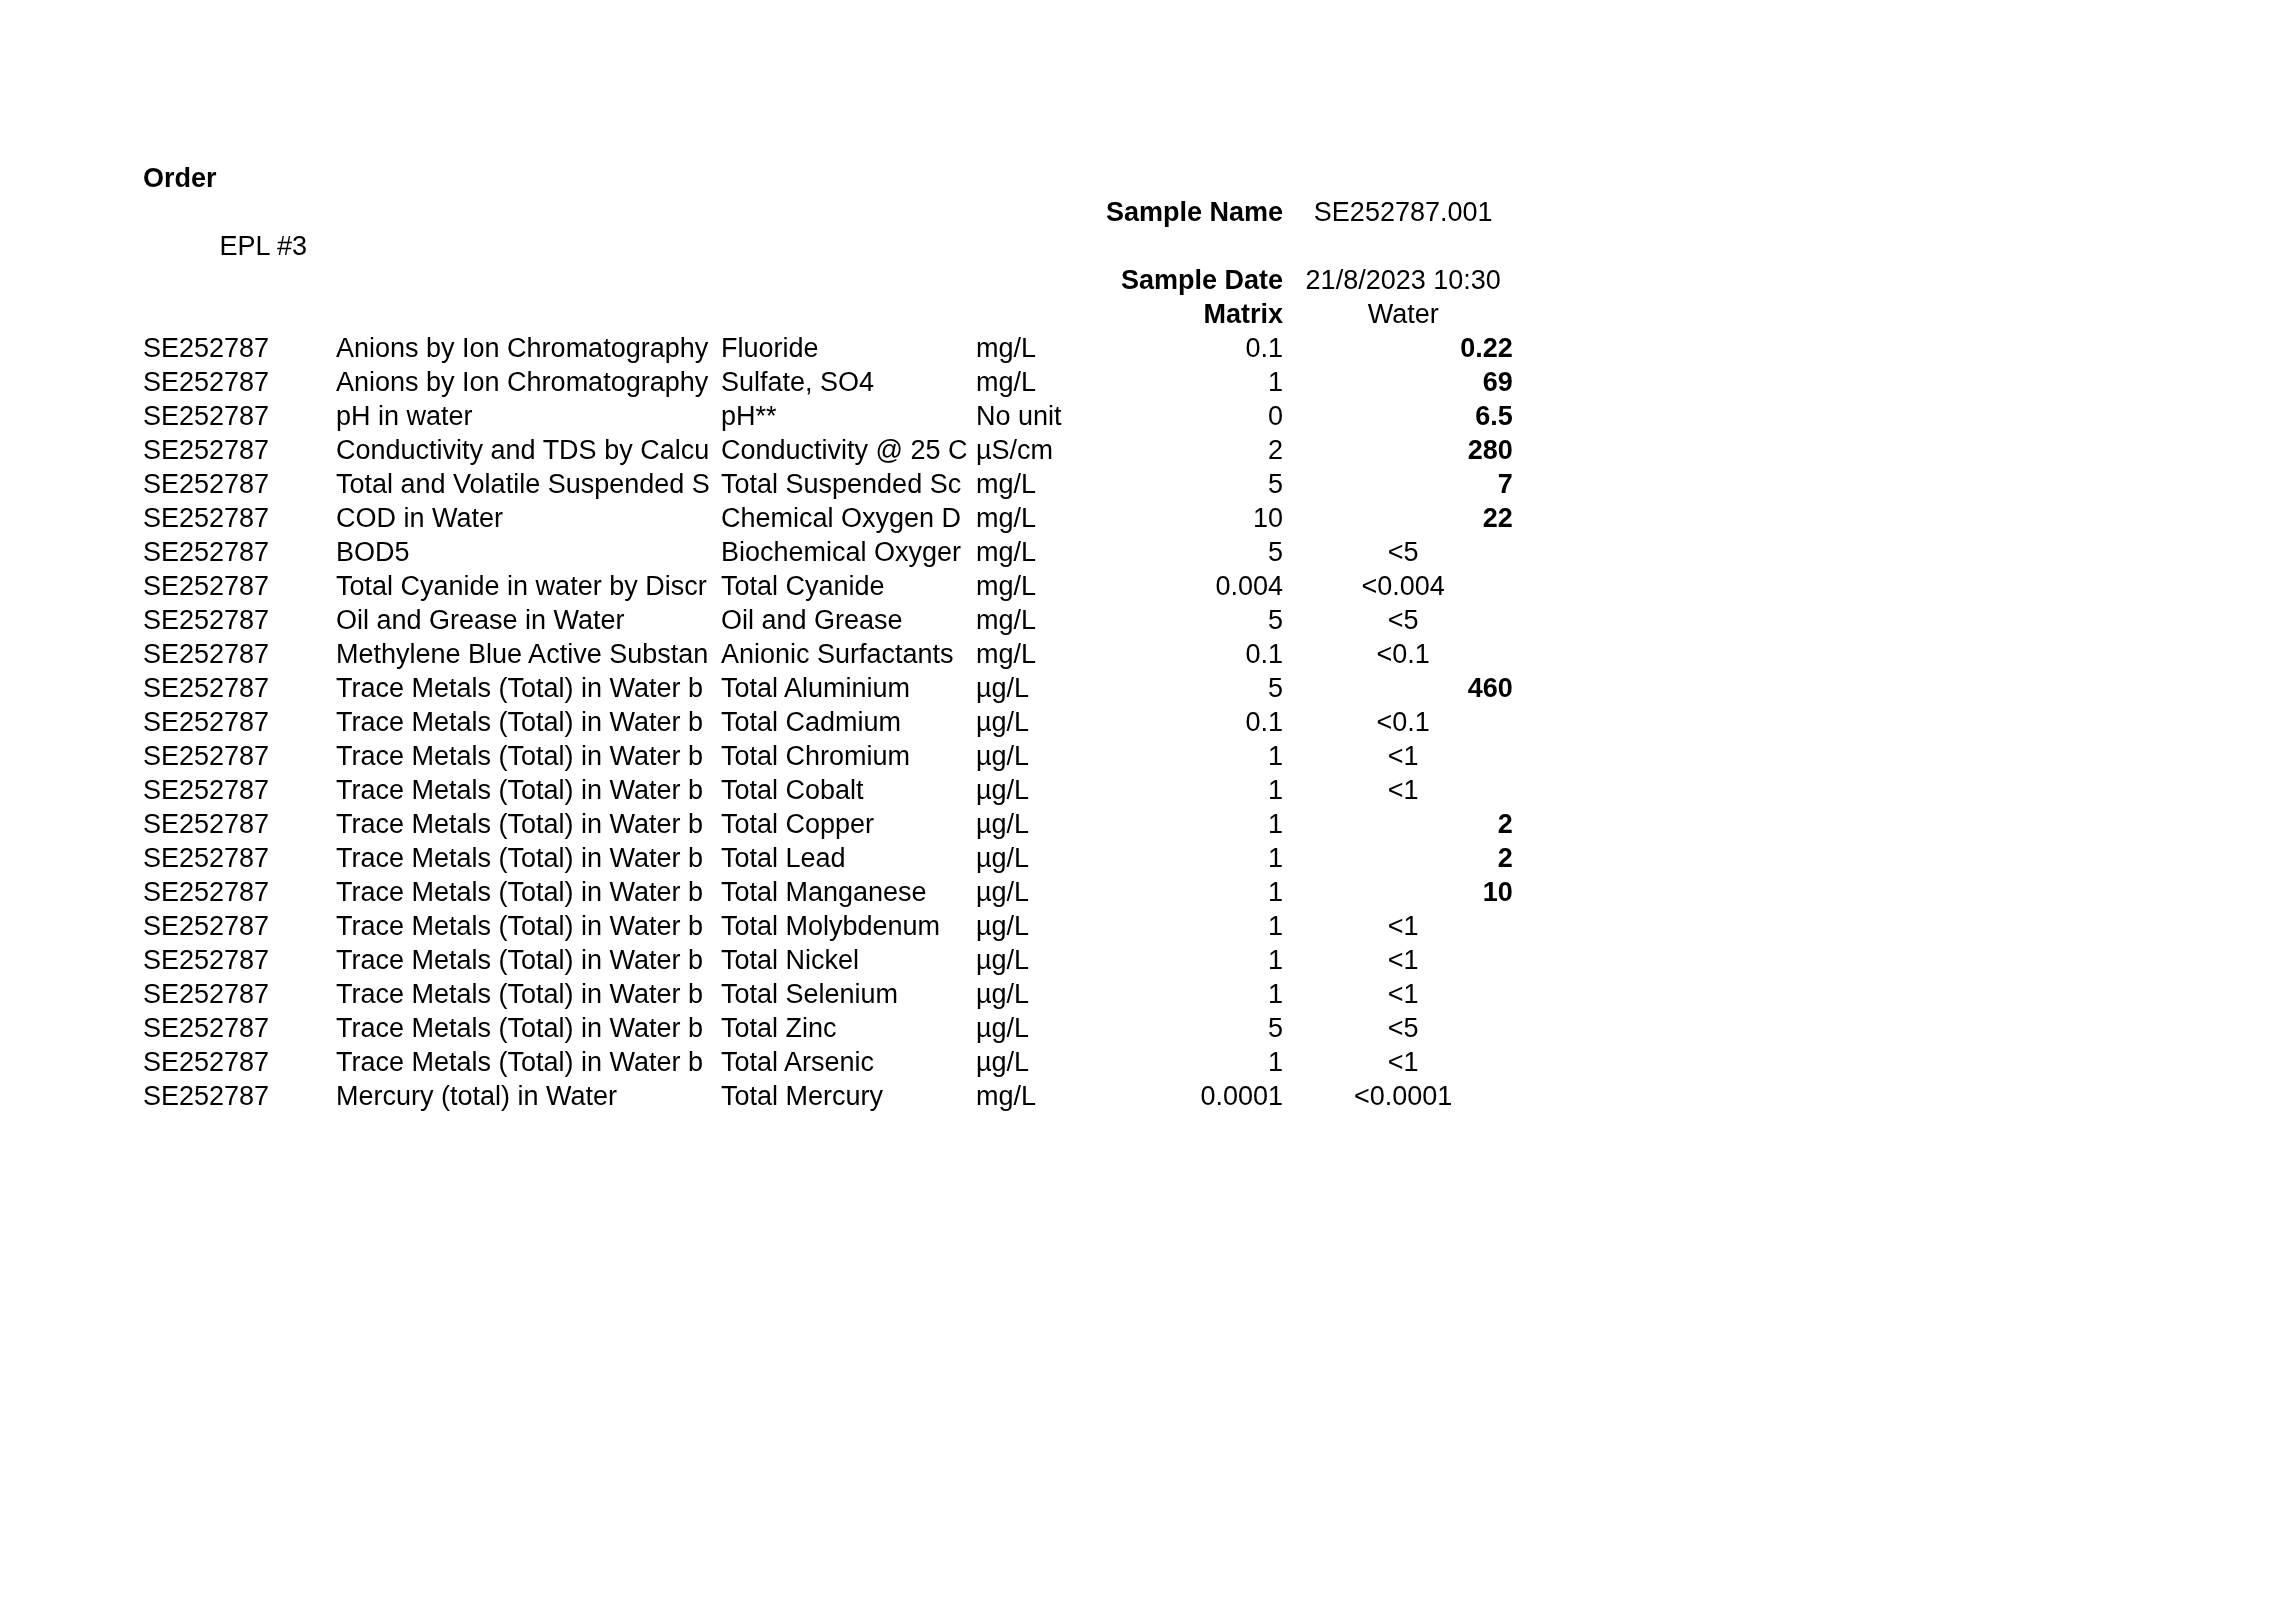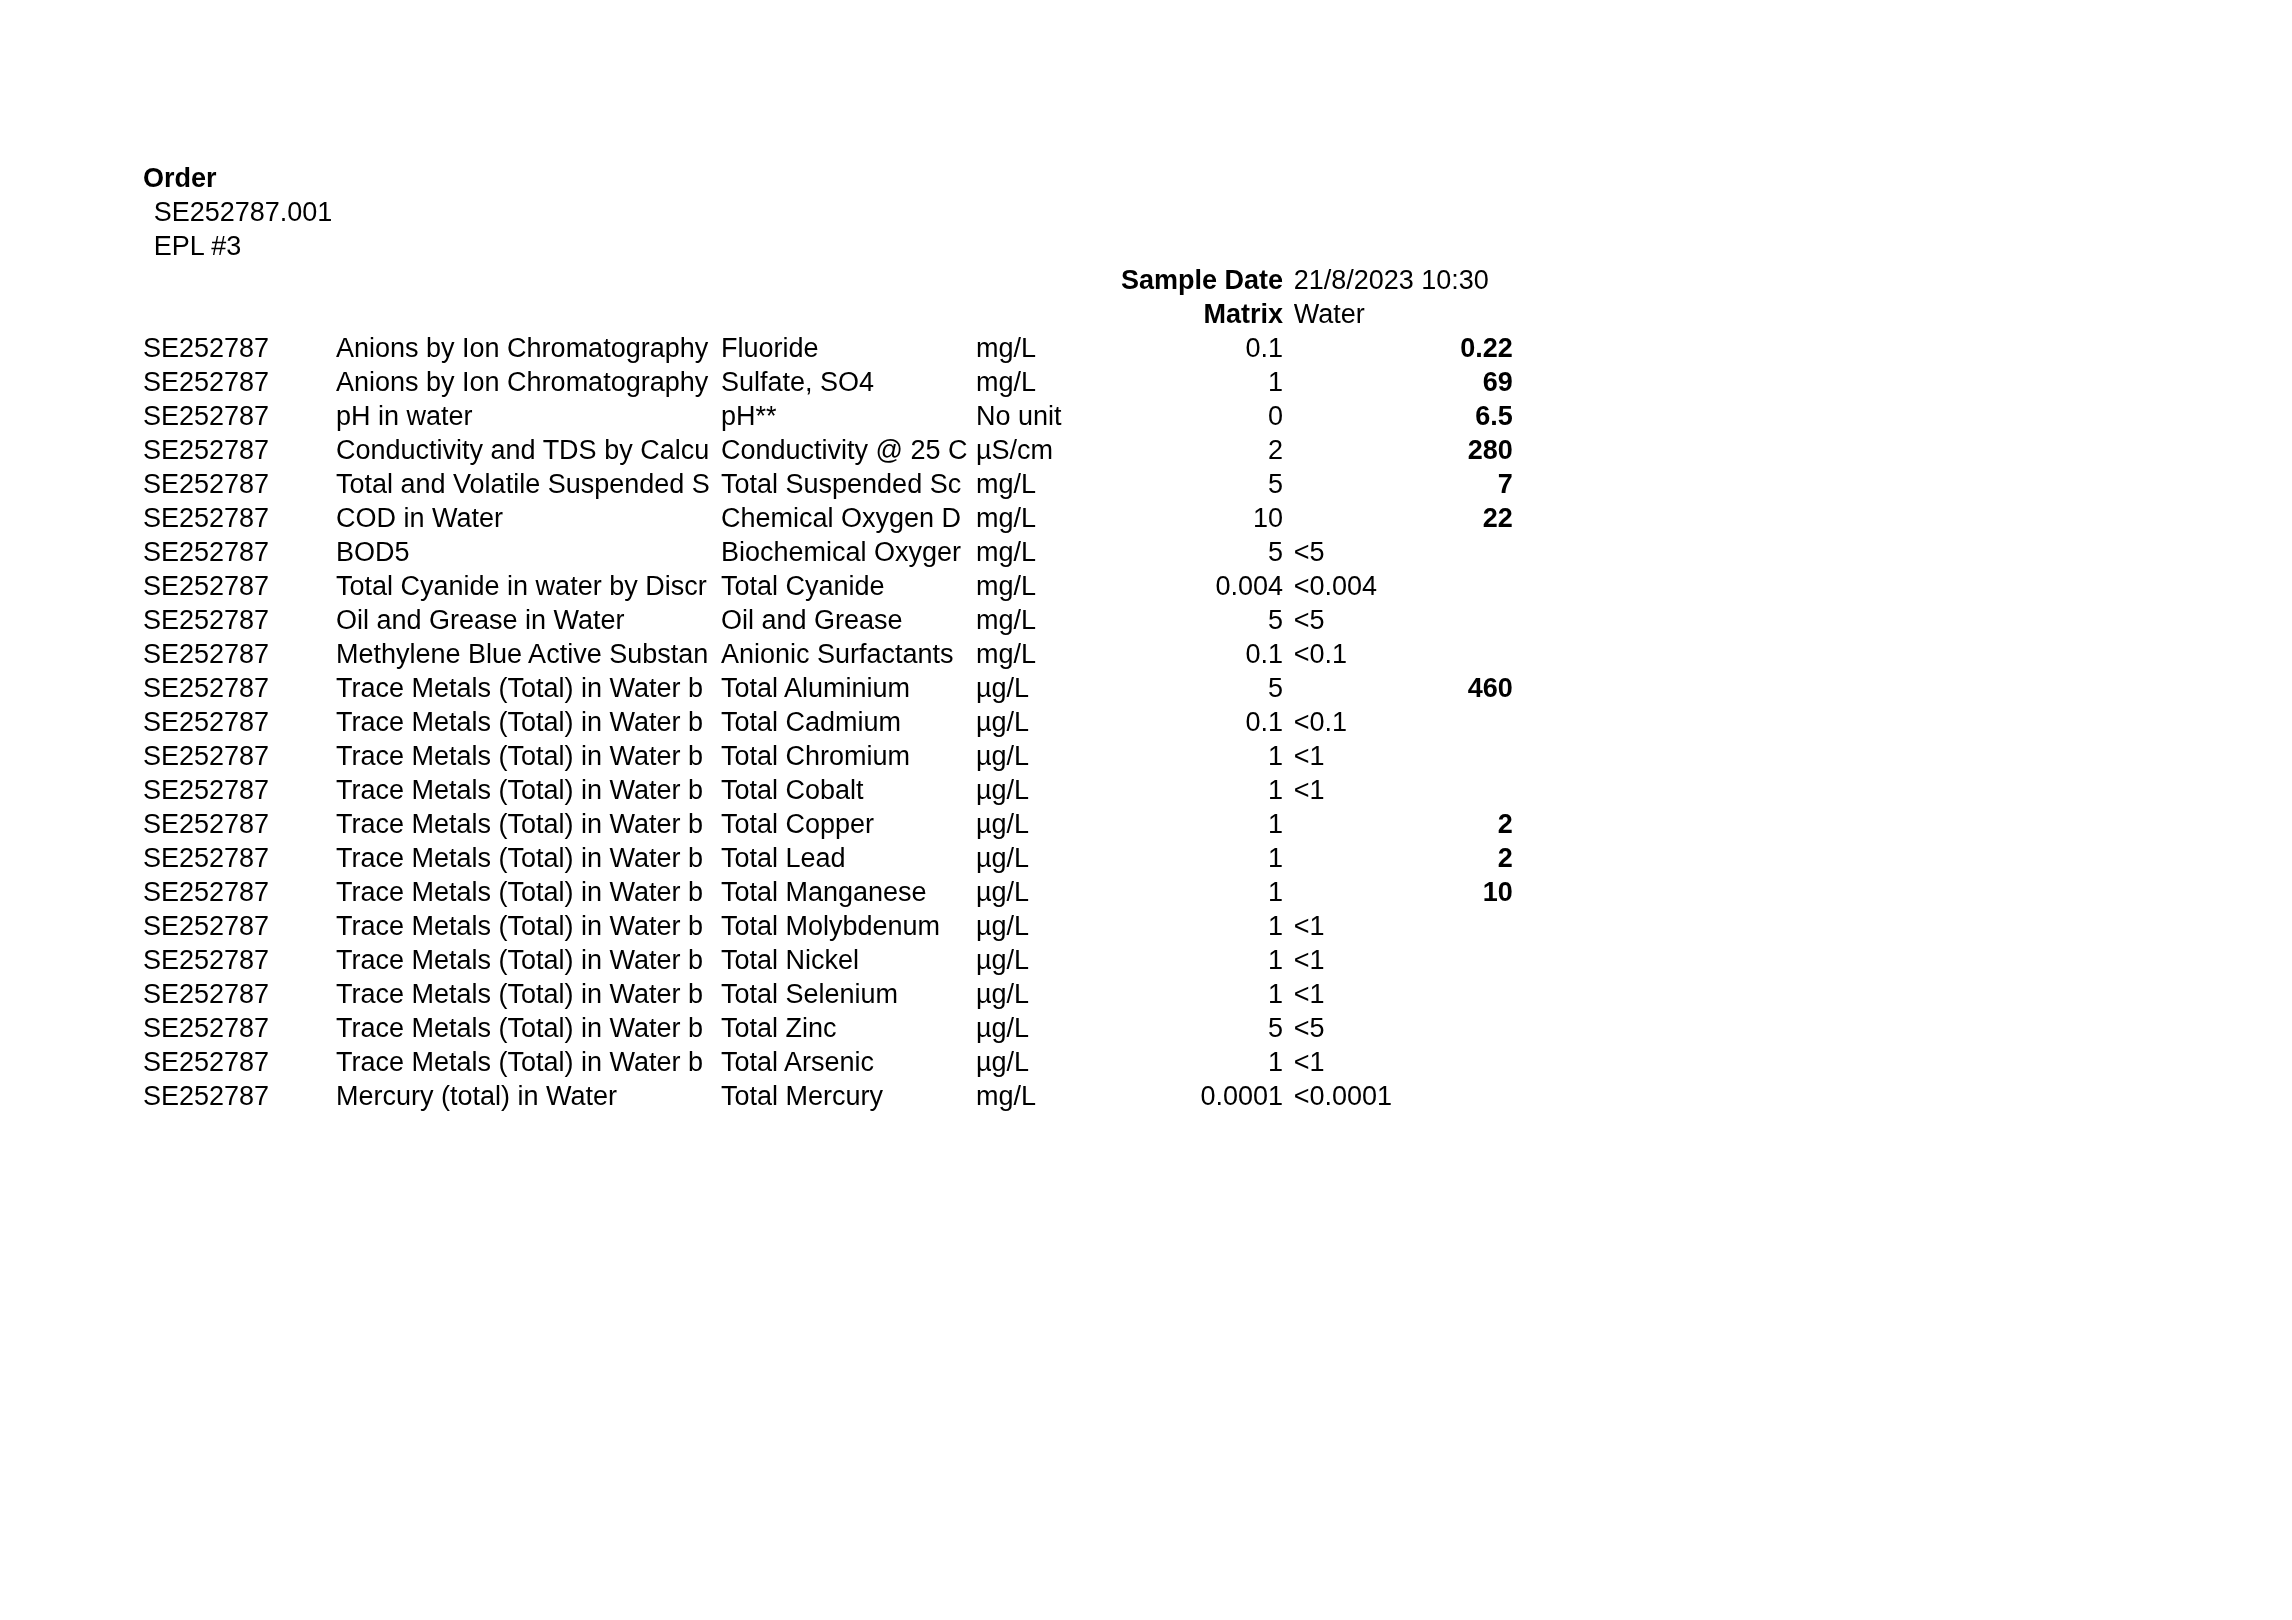--- a/index.html
+++ b/index.html
@@ -31,39 +31,40 @@
     white-space: nowrap;
     overflow: hidden;
     flex: 0 0 auto;
   }
   .c-job     { width: 193px; }
   .c-method  { width: 385px; }
   .c-analyte { width: 255px; }
   .c-units   { width: 103px; }
   .c-rl      { width: 204px; text-align: right; }
   .c-gap     { width: 10.7px; }
-  .c-result  { width: 219px; }
+  .c-result  { width: 219px; text-align: center; }
   .c-infolabel { width: 1140px; text-align: right; }
   .b   { font-weight: bold; }
   .ctr { text-align: center; }
   .rt  { text-align: right; }
 </style>
 </head>
 <body>
 
 <div class="sheet">
   <div class="content">
 
     <div class="row">
       <div class="cell c-job b">Order</div>
     </div>
 
 
     <div id="info-rows">
   <div class="row">
+    <div class="cell c-infolabel b">Sample Name</div>
     <div class="cell c-gap"></div>
     <div class="cell c-result">SE252787.001</div>
   </div>
 
   <div class="row">
     <div class="cell c-gap"></div>
     <div class="cell c-result">EPL #3</div>
   </div>
 
   <div class="row">

